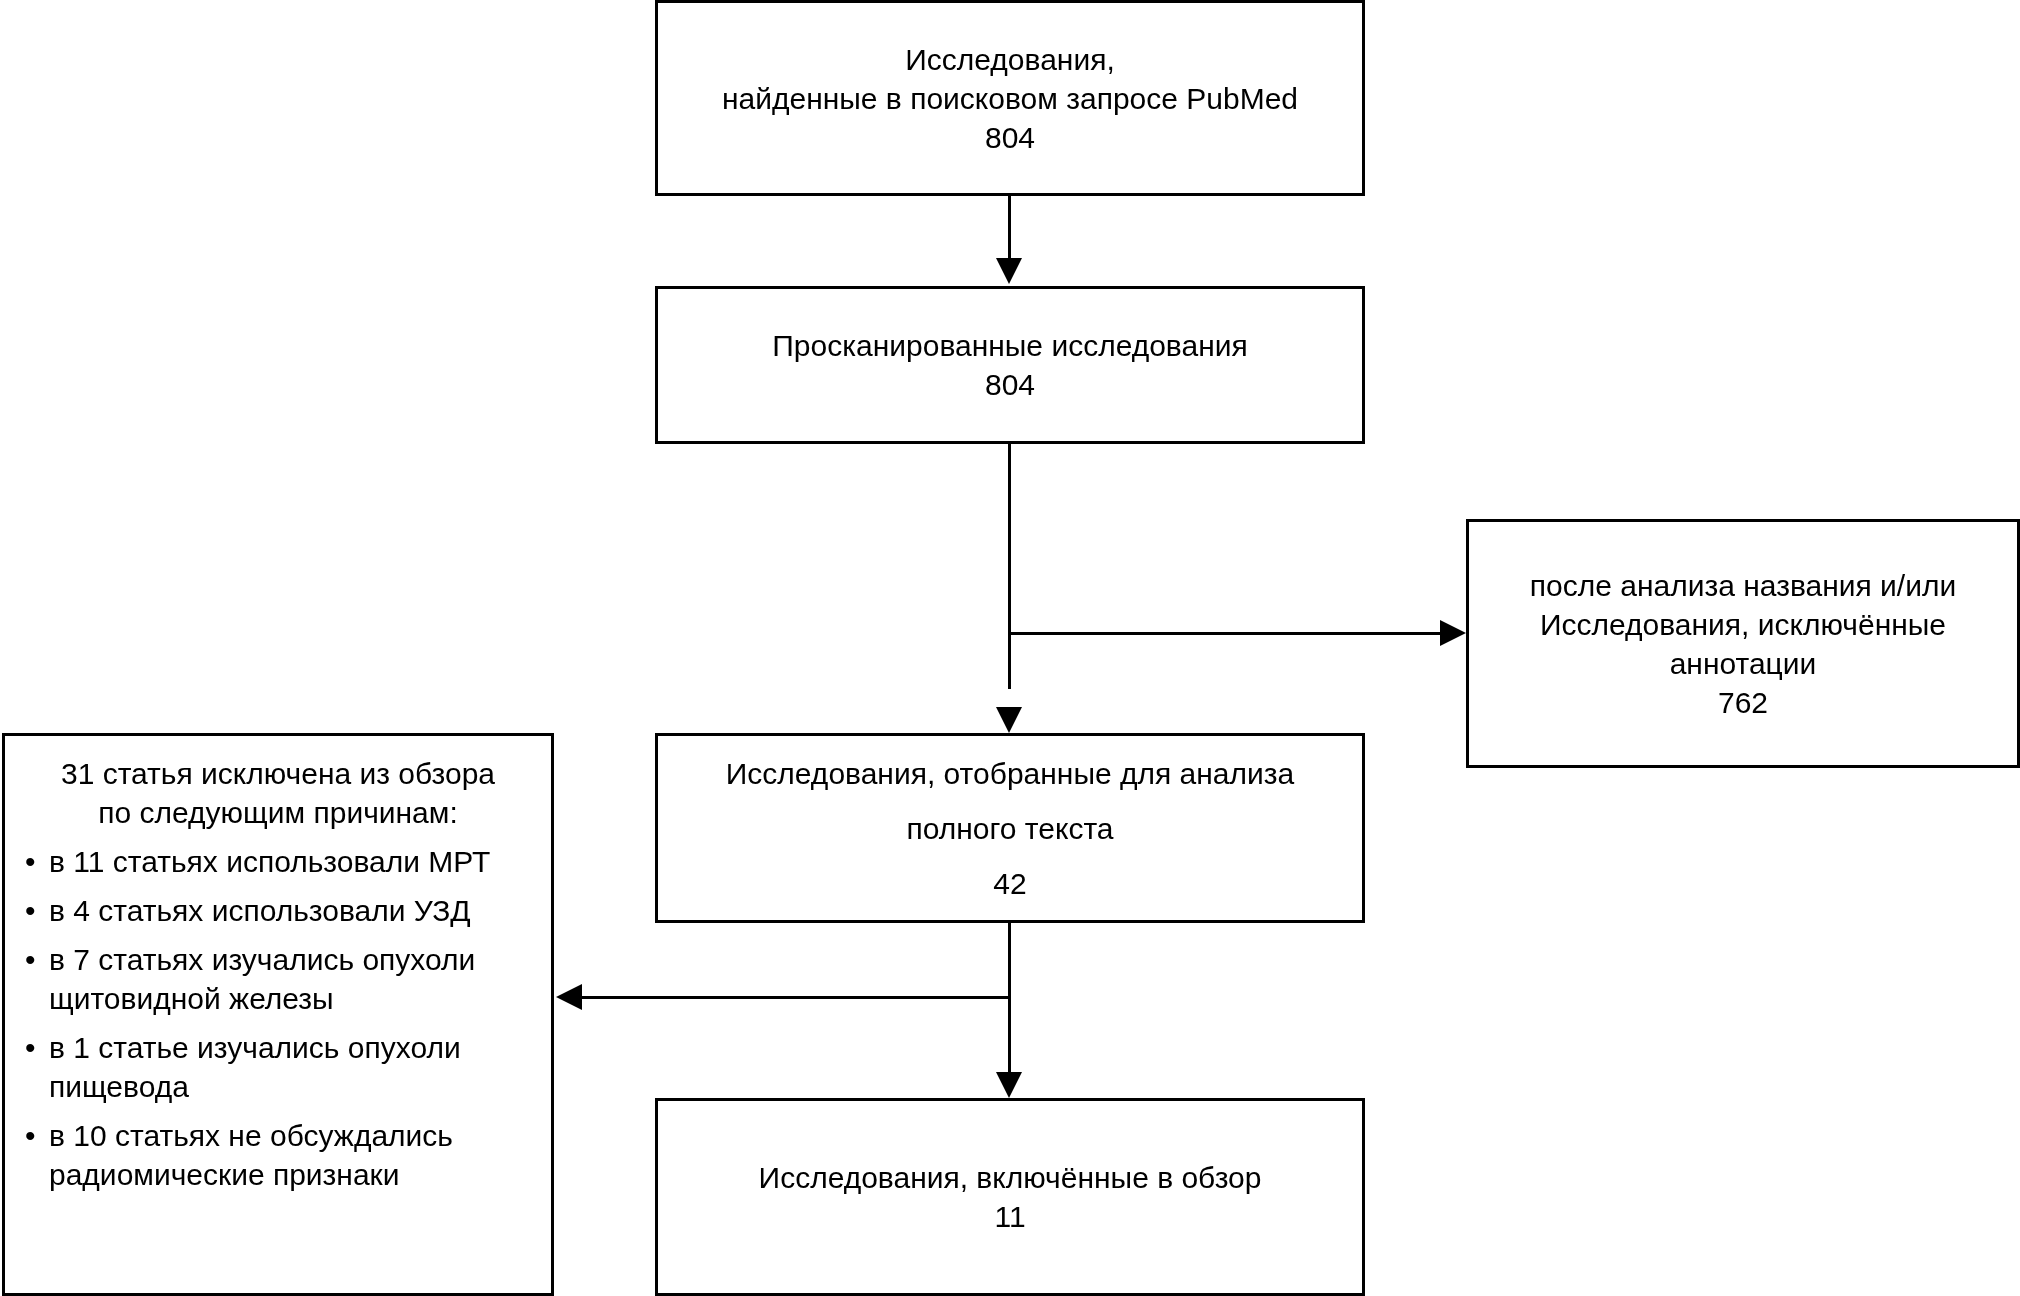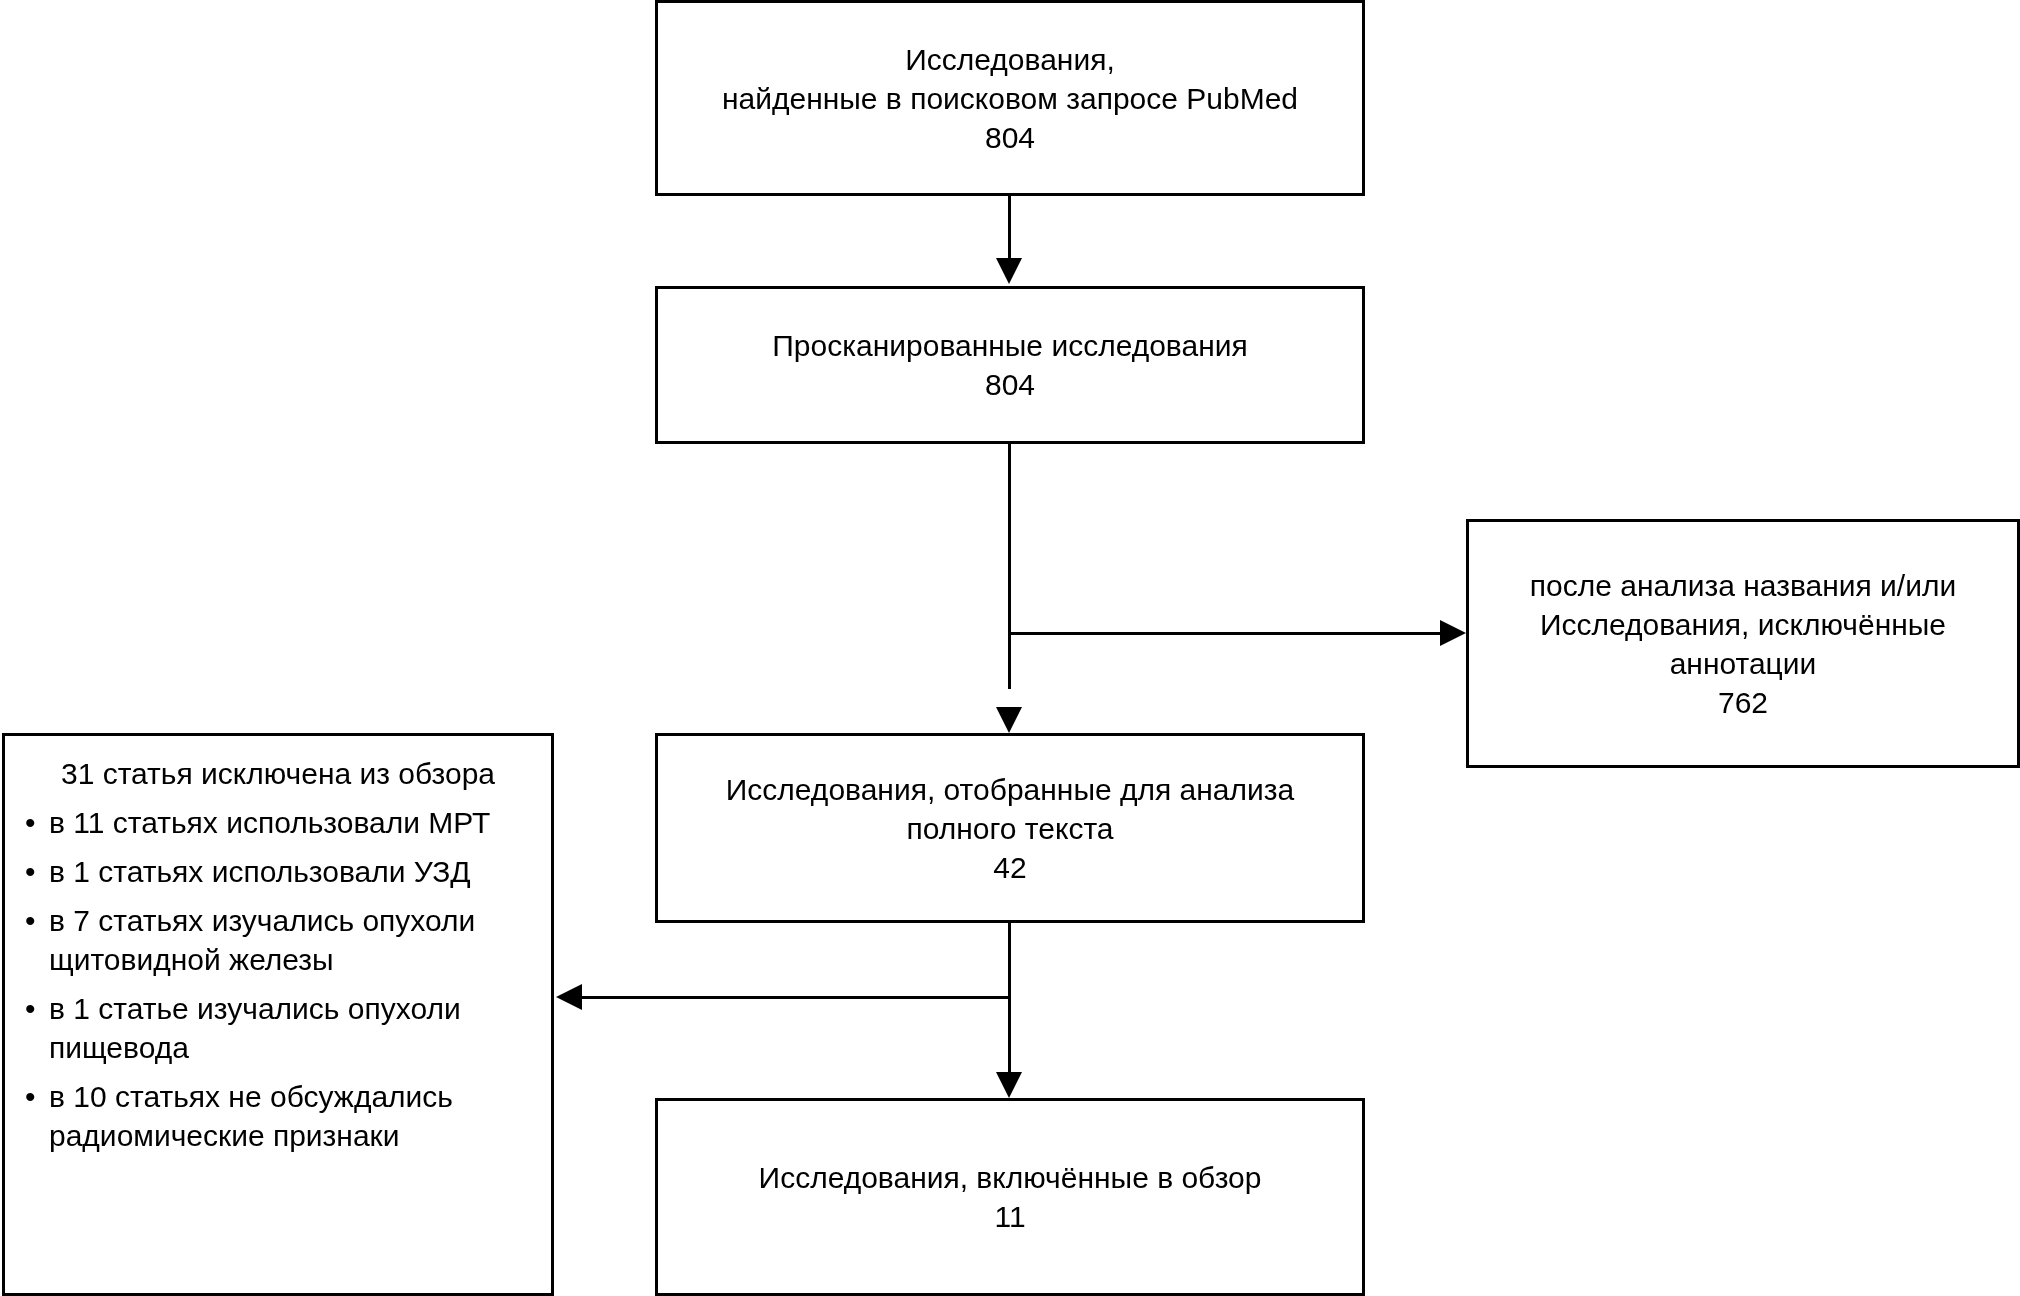--- a/index.html
+++ b/index.html
@@ -30,21 +30,21 @@
     text-align: center;
     line-height: 1.30;
     font-size: 30px;
     padding: 6px 8px;
   }
   .flow-box .line { display: block; white-space: nowrap; }
 
   
   #box-identified   { left: 655px;  top: 0px;    width: 710px;  height: 196px; }
   #box-screened     { left: 655px;  top: 286px;  width: 710px;  height: 158px; }
-  #box-fulltext     { left: 655px;  top: 733px;  width: 710px;  height: 190px; }
+  #box-fulltext     { left: 655px;  top: 733px;  width: 710px;  height: 190px; gap: 16px; }
   #box-included     { left: 655px;  top: 1098px; width: 710px;  height: 198px; }
   #box-excluded-ta  { left: 1466px; top: 519px;  width: 554px;  height: 249px; }
 
   
   #box-excluded-reasons {
     position: absolute;
     left: 2px;
     top: 733px;
     width: 552px;
     height: 563px;
@@ -165,23 +165,24 @@
     <span class="line">42</span>
   </div>
 
   <div class="vline" id="conn-3-v"></div>
   <div class="arrow-down" id="conn-3-arrow"></div>
   <div class="hline" id="conn-3-h"></div>
   <div class="arrow-left" id="conn-3-hArrow"></div>
 
   <div id="box-excluded-reasons">
     <div class="reasons-head">31 статья исключена из обзора</div>
+    <div class="reasons-head">по следующим причинам:</div>
     <ul>
       <li>в 11 статьях использовали МРТ</li>
-      <li>в 1 статьях использовали УЗД</li>
+      <li>в 4 статьях использовали УЗД</li>
       <li>в 7 статьях изучались опухоли щитовидной железы</li>
       <li>в 1 статье изучались опухоли пищевода</li>
       <li>в 10 статьях не обсуждались радиомические признаки</li>
     </ul>
   </div>
 
   <div class="flow-box" id="box-included">
     <span class="line">Исследования, включённые в обзор</span>
     <span class="line">11</span>
   </div>

